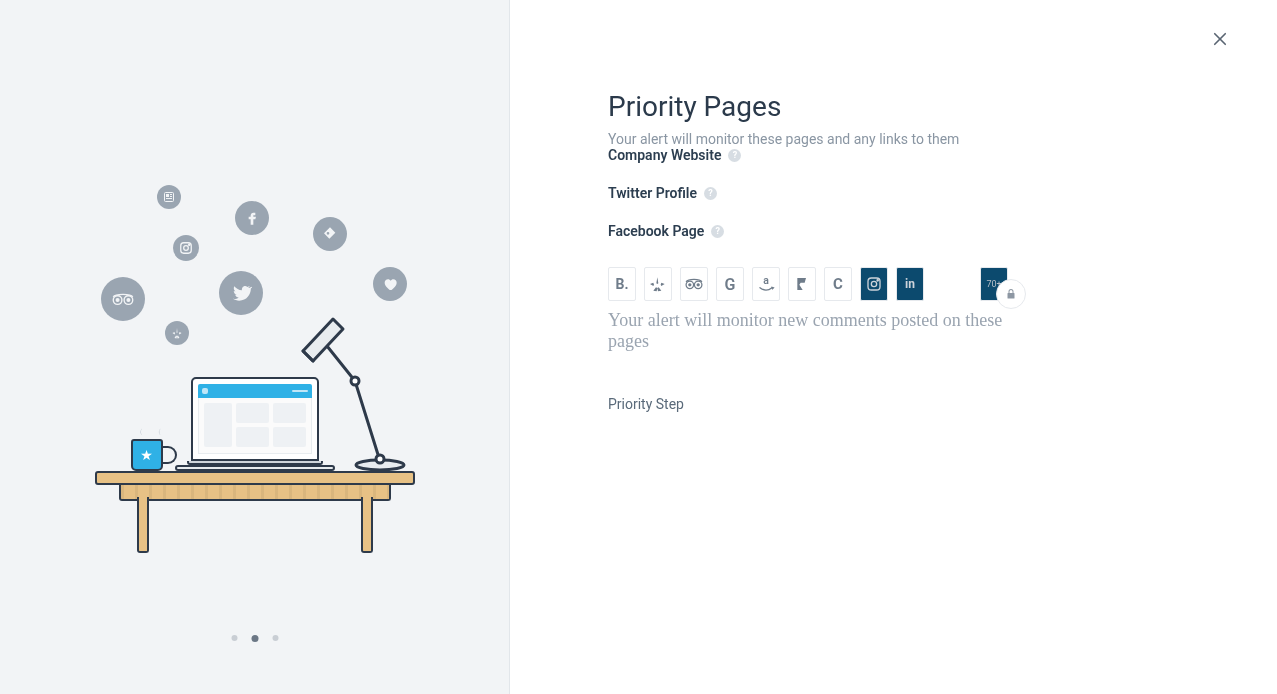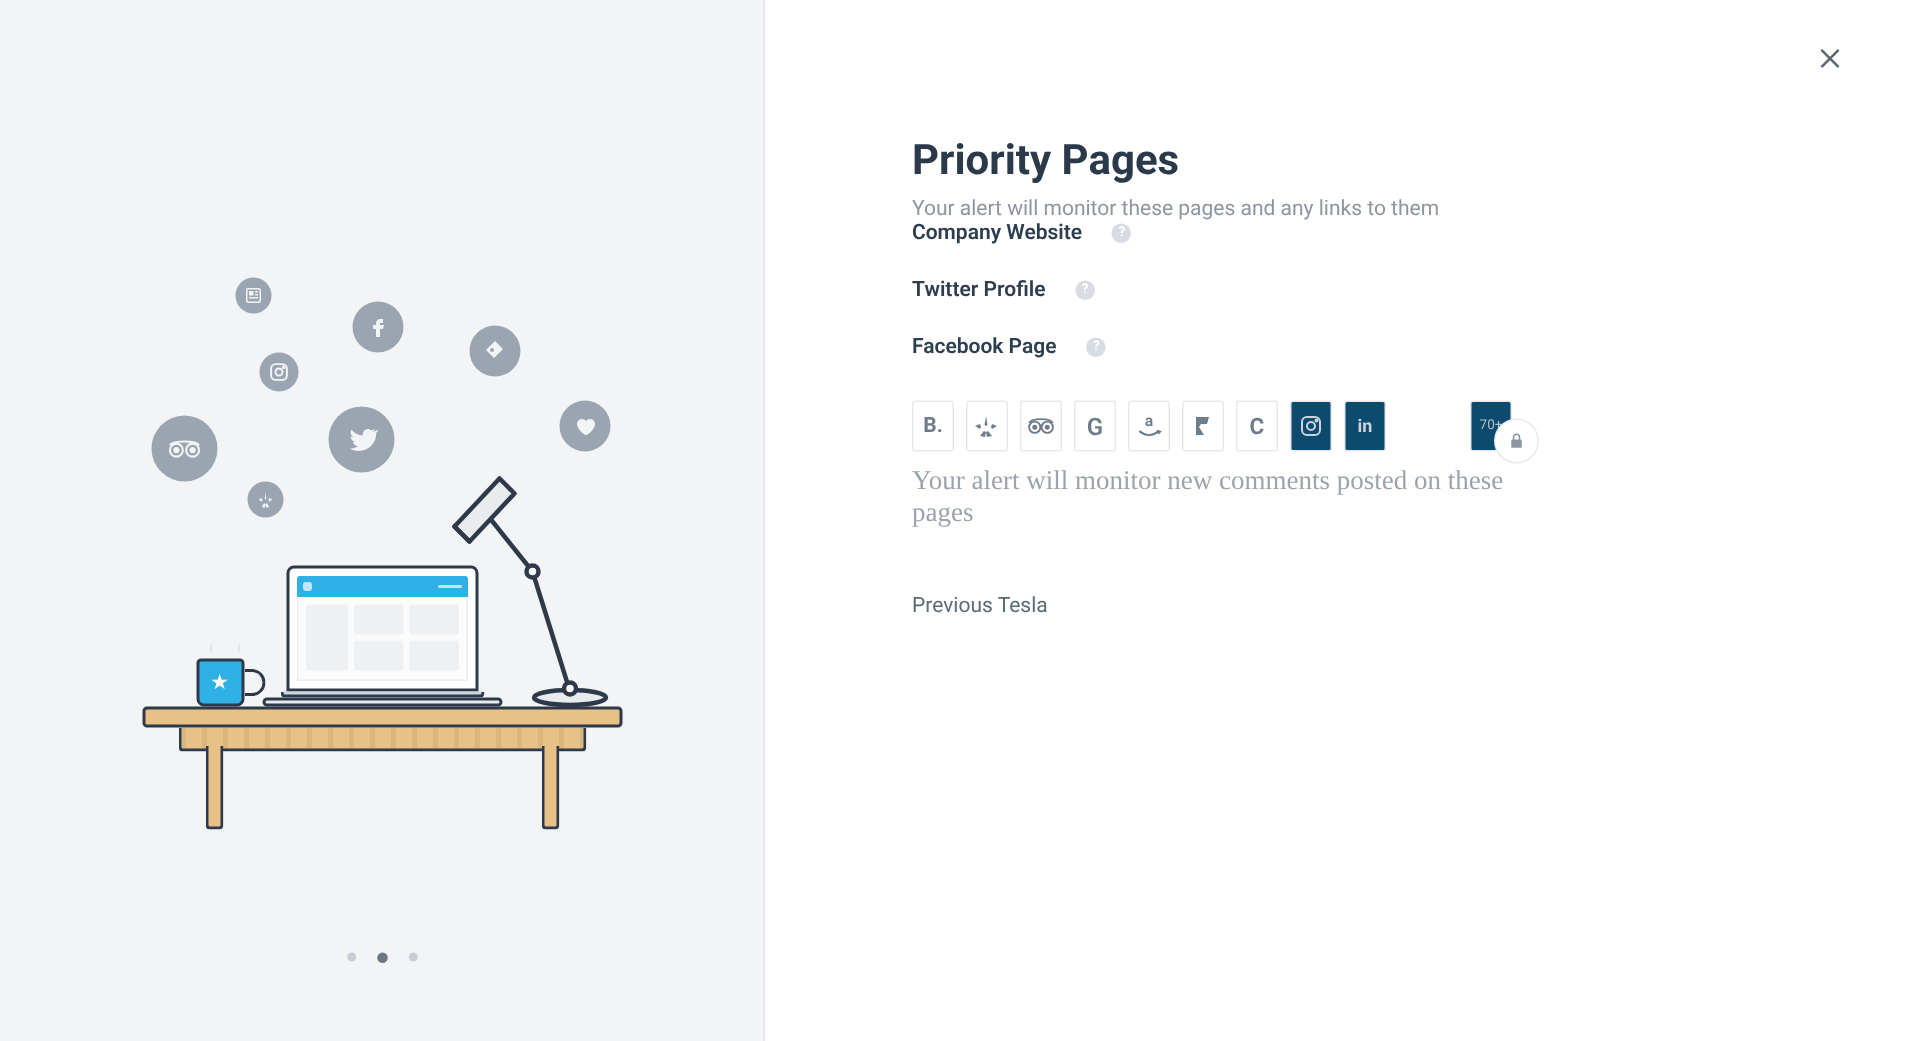--- a/index.html
+++ b/index.html
@@ -58,37 +58,37 @@
     top: 30px;
     right: 48px;
     color: #5a6572;
     cursor: pointer;
     font-size: 22px;
     line-height: 1;
   }
   .form { width: 400px; }
   .title {
     font-size: 28px;
-    font-weight: 700;
+    font-weight: 400;
     color: #2b3a4b;
     margin-bottom: 8px;
   }
   .subtitle {
     font-size: 14px;
     color: #8a96a3;
   }
   .field { margin-bottom: 22px; }
   .field-label {
     font-size: 14px;
     font-weight: 600;
     color: #2c3e50;
     margin-bottom: 8px;
     display: flex;
     align-items: center;
-    gap: 20px;
+    gap: 7px;
   }
   .help-icon {
     display: inline-flex;
     align-items: center;
     justify-content: center;
     width: 13px; height: 13px;
     border-radius: 50%;
     background: #d7dde3;
     color: #fff;
     font-size: 9px;
@@ -532,17 +532,17 @@
         <div class="lock-badge">
           <svg width="12" height="12" viewBox="0 0 24 24" fill="currentColor">
               <path d="M7 10V7a5 5 0 0 1 10 0v3h1a1 1 0 0 1 1 1v9a1 1 0 0 1-1 1H6a1 1 0 0 1-1-1v-9a1 1 0 0 1 1-1h1zm2 0h6V7a3 3 0 0 0-6 0v3z"></path>
             </svg>
         </div>
       </div>
 
       <p class="hint">Your alert will monitor new comments posted on these pages</p>
 
       <div class="actions">
-        <a class="prev-link">Previous Tesla</a>
+        <a class="prev-link">Priority Step</a>
       </div>
     </div>
   </div>
 </div>
 
 </body></html>

